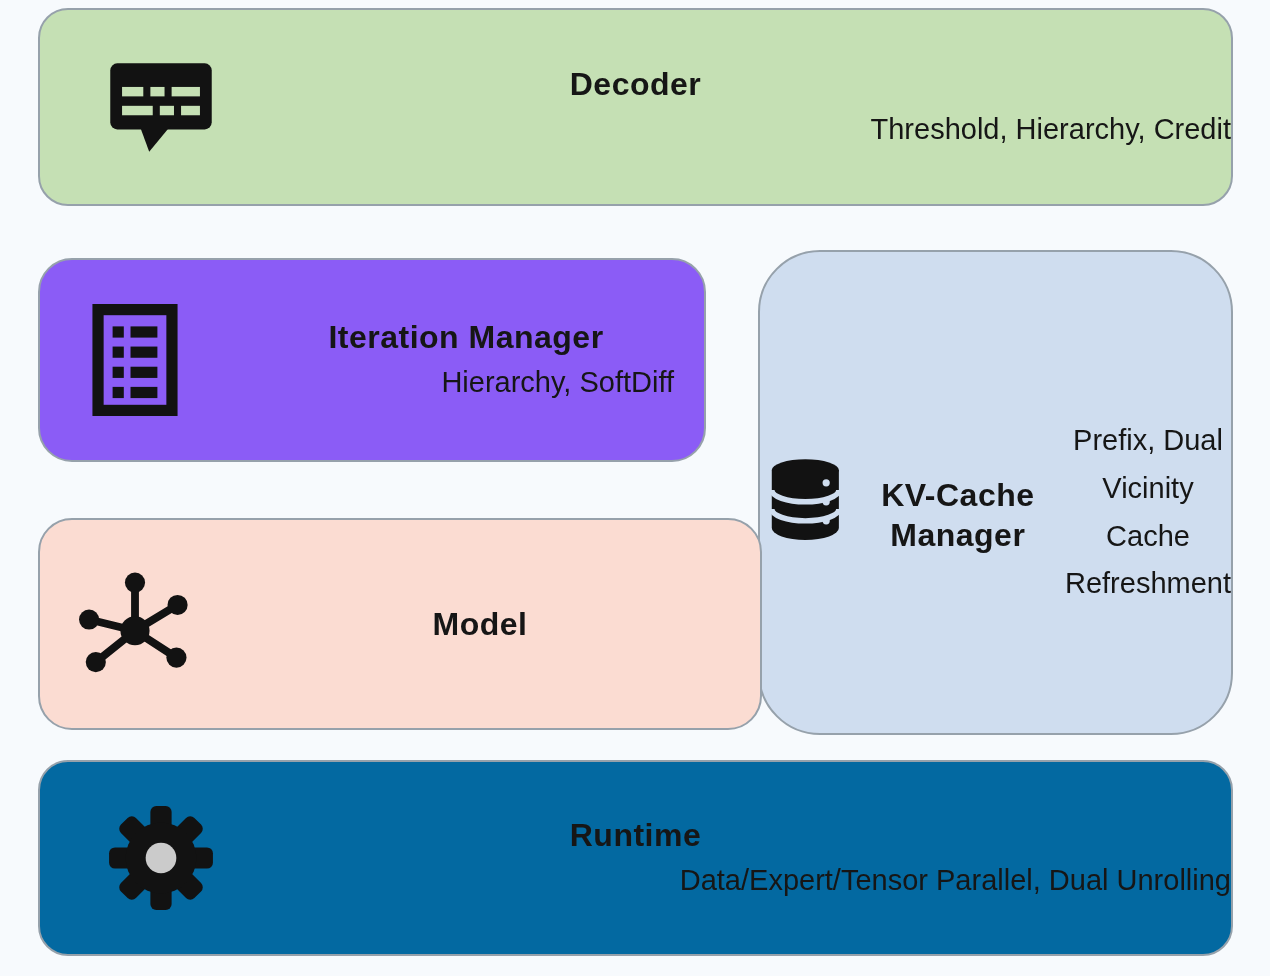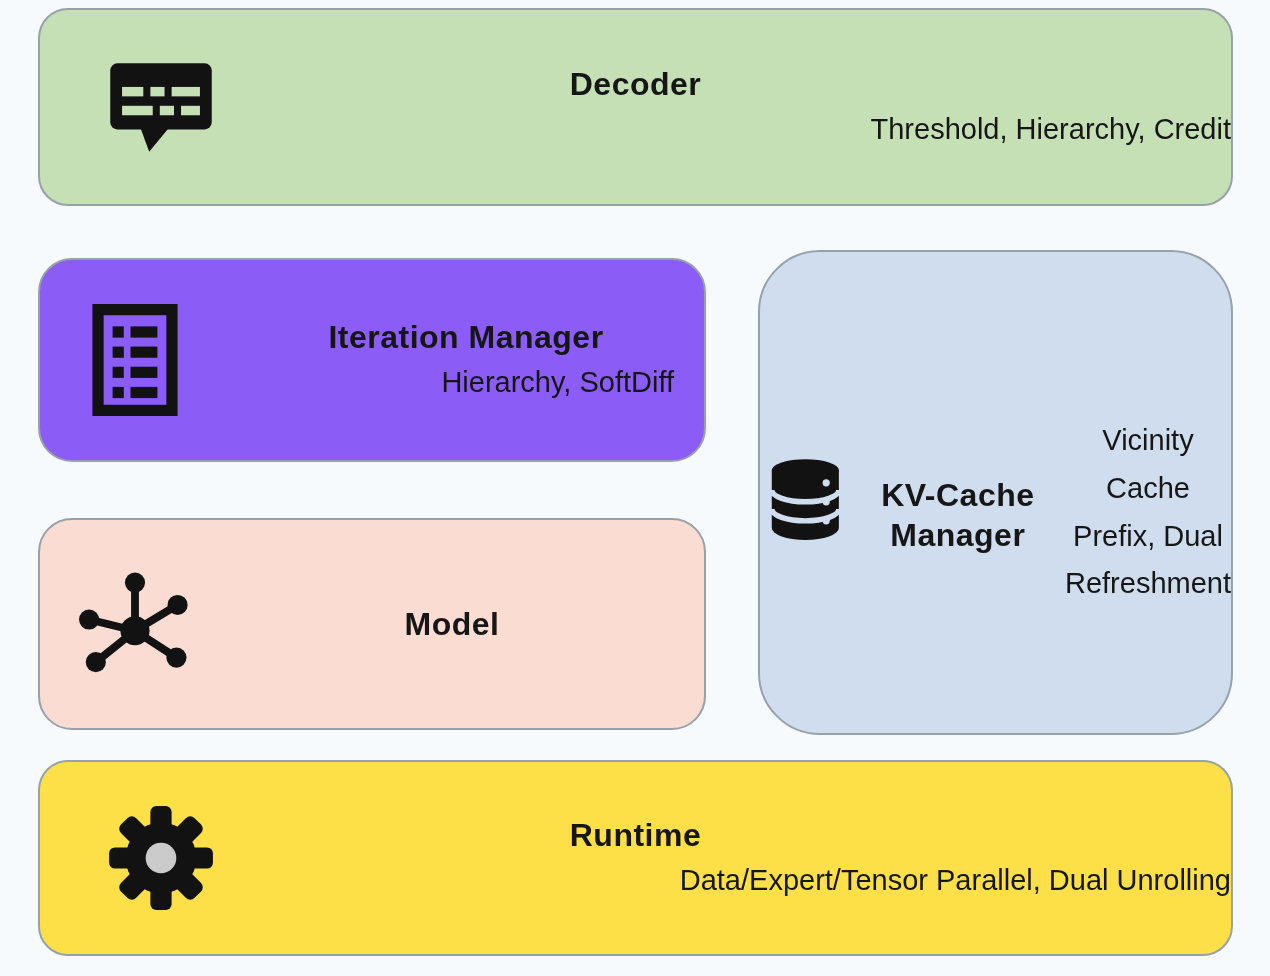--- a/index.html
+++ b/index.html
@@ -8,21 +8,21 @@
 
   .block{
     position:absolute;box-sizing:border-box;
     border:2px solid #96a1ab;
     display:flex;align-items:center;
   }
   .b-decoder{left:38px;top:8px;width:1195px;height:198px;border-radius:30px;}
   .b-iteration{left:38px;top:258px;width:668px;height:204px;border-radius:34px;}
   .b-kv{left:758px;top:250px;width:475px;height:485px;border-radius:62px;
         flex-direction:row;align-items:center;justify-content:flex-start;padding-top:30px;}
-  .b-model{left:38px;top:518px;width:668px;height:212px;border-radius:34px;}
+  .b-model{left:38px;top:518px;width:724px;height:212px;border-radius:34px;}
   .b-runtime{left:38px;top:760px;width:1195px;height:196px;border-radius:30px;}
 
   .icon-side{flex:0 0 auto;}
   .wide .icon-side{position:absolute;left:62px;top:50%;transform:translateY(-50%);width:118px;height:118px;}
   .wide .text{width:100%;text-align:center;}
 
   .narrow .icon-side{width:190px;display:flex;justify-content:center;align-items:center;}
   .narrow .icon-side svg{width:112px;height:112px;}
   .narrow .text{flex:1;text-align:center;padding-right:30px;}
 
@@ -87,22 +87,22 @@
         <path d="M13 17 L13 81 A37 13 0 0 0 87 81 L87 17 Z" fill="#121212"></path>
         <path d="M13 39 A37 13 0 0 0 87 39" fill="none" stroke="#cfddef" stroke-width="6"></path>
         <path d="M13 60 A37 13 0 0 0 87 60" fill="none" stroke="#cfddef" stroke-width="6"></path>
         <circle cx="73" cy="31" r="4" fill="#cfddef"></circle>
         <circle cx="73" cy="52" r="4" fill="#cfddef"></circle>
         <circle cx="73" cy="73" r="4" fill="#cfddef"></circle>
       </svg>
     </span>
     <div class="title">KV-Cache Manager</div>
     <div class="kv-lines">
+      <div class="line">Prefix, Dual</div>
       <div class="line">Vicinity Cache</div>
-      <div class="line">Prefix, Dual</div>
       <div class="line">Refreshment</div>
     </div>
   </section>
 
   <section class="block narrow b-model" style="background-color: rgb(251, 220, 210);">
     <span class="icon-side">
       <svg viewBox="0 0 100 100" aria-hidden="true">
         <g stroke="#121212" stroke-width="7" stroke-linecap="round">
           <line x1="50" y1="56" x2="50" y2="13"></line>
           <line x1="50" y1="56" x2="88" y2="33"></line>
@@ -116,21 +116,21 @@
         <circle cx="87" cy="80" r="9" fill="#121212"></circle>
         <circle cx="15" cy="84" r="9" fill="#121212"></circle>
         <circle cx="9" cy="46" r="9" fill="#121212"></circle>
       </svg>
     </span>
     <div class="text">
       <div class="title">Model</div>
     </div>
   </section>
 
-  <section class="block wide b-runtime" style="background-color: #fde047;">
+  <section class="block wide b-runtime" style="background-color: #0369a1;">
     <span class="icon-side">
       <svg viewBox="0 0 100 100" aria-hidden="true">
         <g fill="#121212">
           <rect x="41" y="6" width="18" height="88" rx="5"></rect>
           <rect x="41" y="6" width="18" height="88" rx="5" transform="rotate(45 50 50)"></rect>
           <rect x="41" y="6" width="18" height="88" rx="5" transform="rotate(90 50 50)"></rect>
           <rect x="41" y="6" width="18" height="88" rx="5" transform="rotate(135 50 50)"></rect>
           <circle cx="50" cy="50" r="30"></circle>
         </g>
         <circle cx="50" cy="50" r="13" fill="#cbcbcb"></circle>

